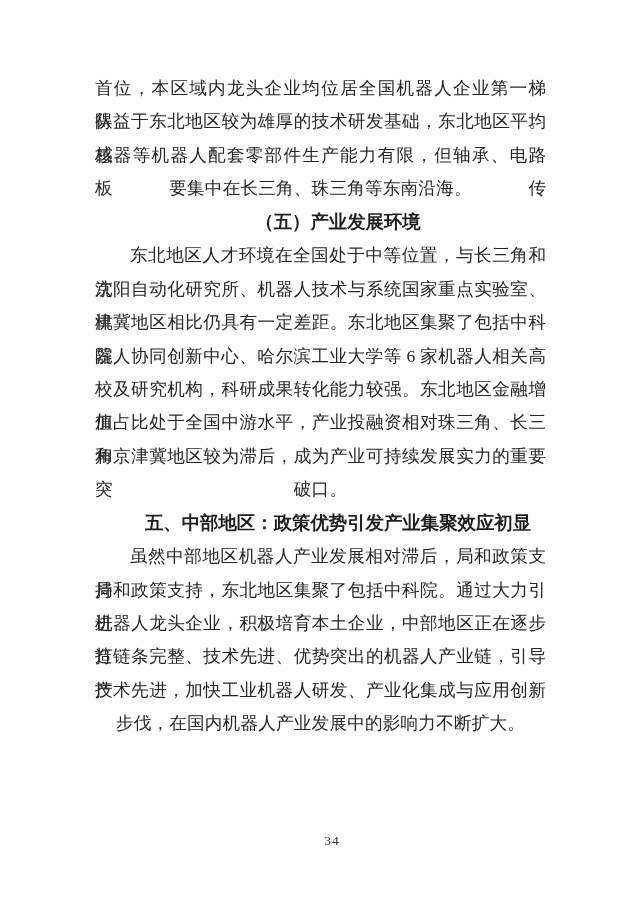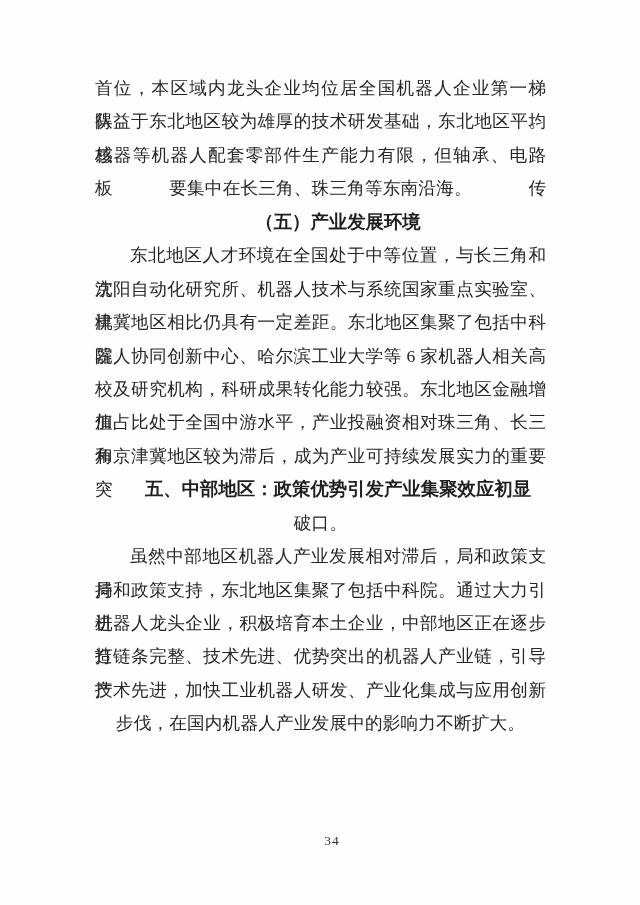--- a/index.html
+++ b/index.html
@@ -69,22 +69,22 @@
     <div class="line justify">感器等机器人配套零部件生产能力有限，但轴承、电路板、传</div>
     <div class="line left">要集中在长三角、珠三角等东南沿海。</div>
     <div class="line heading">（五）产业发展环境</div>
     <div class="line justify indent">东北地区人才环境在全国处于中等位置，与长三角和京</div>
     <div class="line justify">沈阳自动化研究所、机器人技术与系统国家重点实验室、机</div>
     <div class="line justify">津冀地区相比仍具有一定差距。东北地区集聚了包括中科院</div>
     <div class="line justify">器人协同创新中心、哈尔滨工业大学等 6 家机器人相关高</div>
     <div class="line justify">校及研究机构，科研成果转化能力较强。东北地区金融增加</div>
     <div class="line justify">值占比处于全国中游水平，产业投融资相对珠三角、长三角</div>
     <div class="line justify">和京津冀地区较为滞后，成为产业可持续发展实力的重要突</div>
+    <div class="line left">破口。</div>
     <div class="line heading">五、中部地区：政策优势引发产业集聚效应初显</div>
-    <div class="line left">破口。</div>
     <div class="line justify indent">虽然中部地区机器人产业发展相对滞后，局和政策支持</div>
     <div class="line justify">局和政策支持，东北地区集聚了包括中科院。通过大力引进</div>
     <div class="line justify">机器人龙头企业，积极培育本土企业，中部地区正在逐步打</div>
     <div class="line justify">造链条完整、技术先进、优势突出的机器人产业链，引导产</div>
     <div class="line justify">技术先进，加快工业机器人研发、产业化集成与应用创新</div>
     <div class="line left">步伐，在国内机器人产业发展中的影响力不断扩大。</div>
   </div>
   <div class="footer">34</div>
 </div>
 

